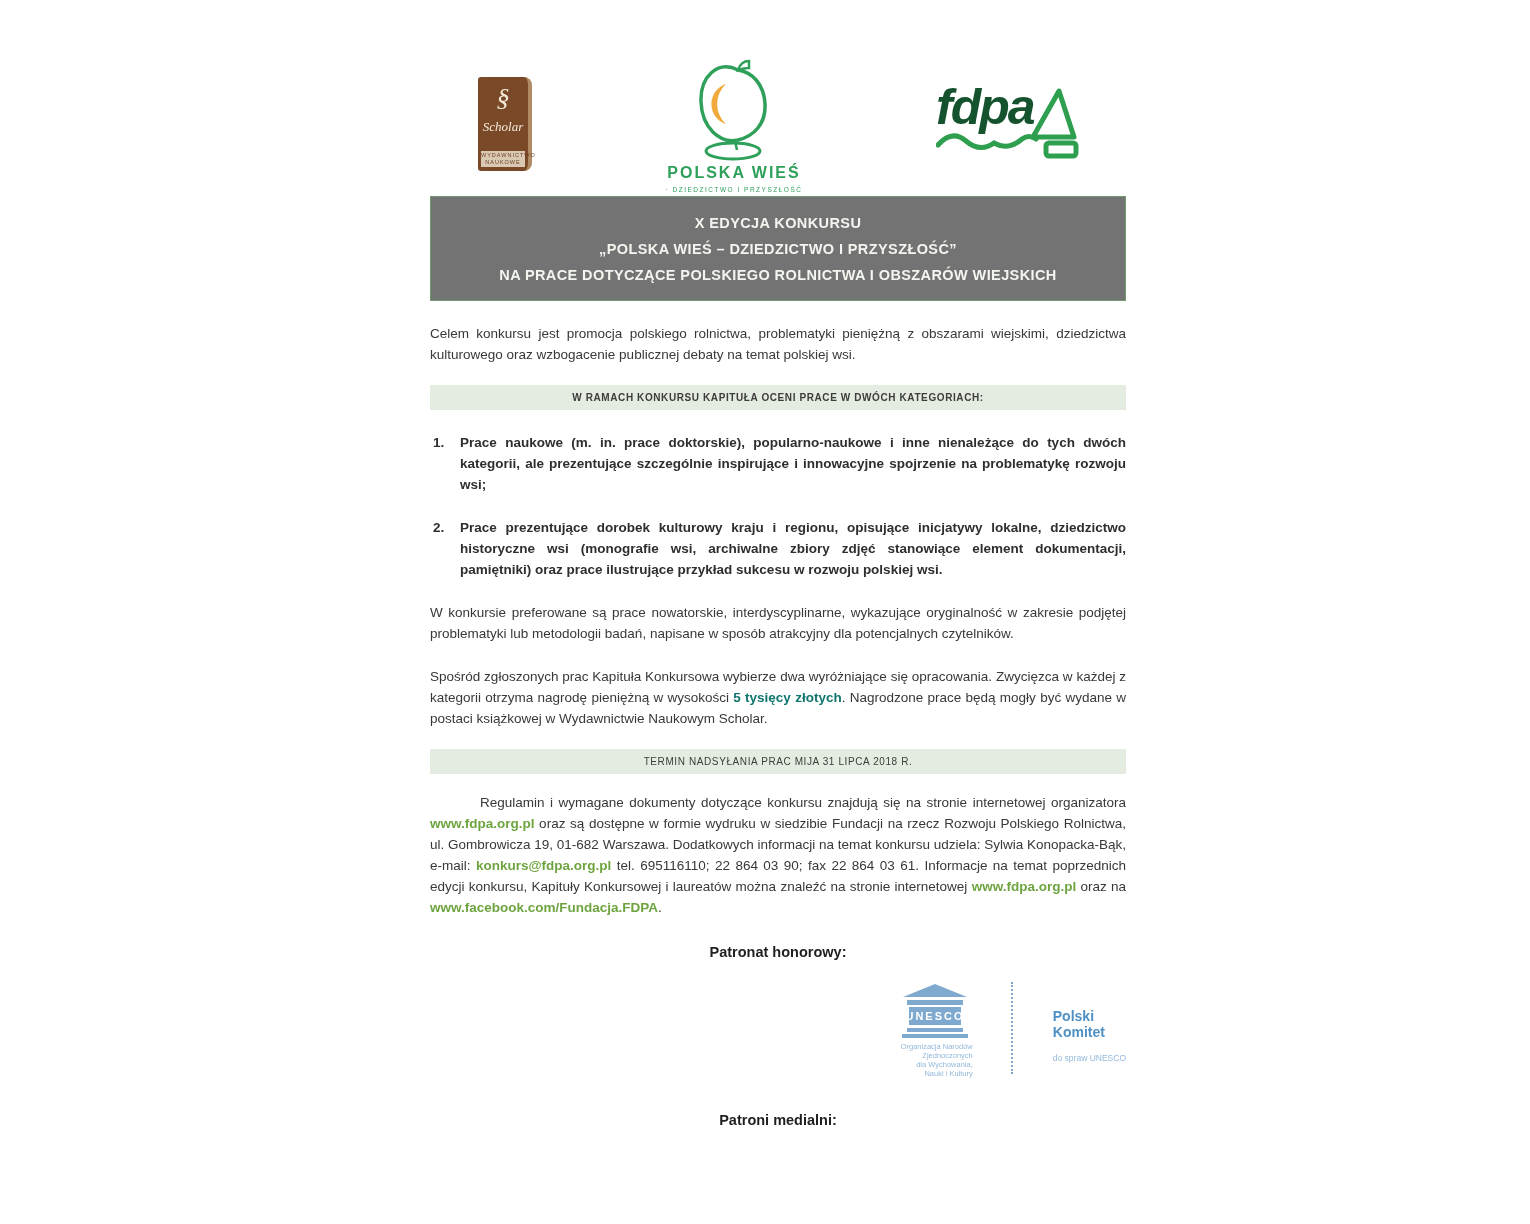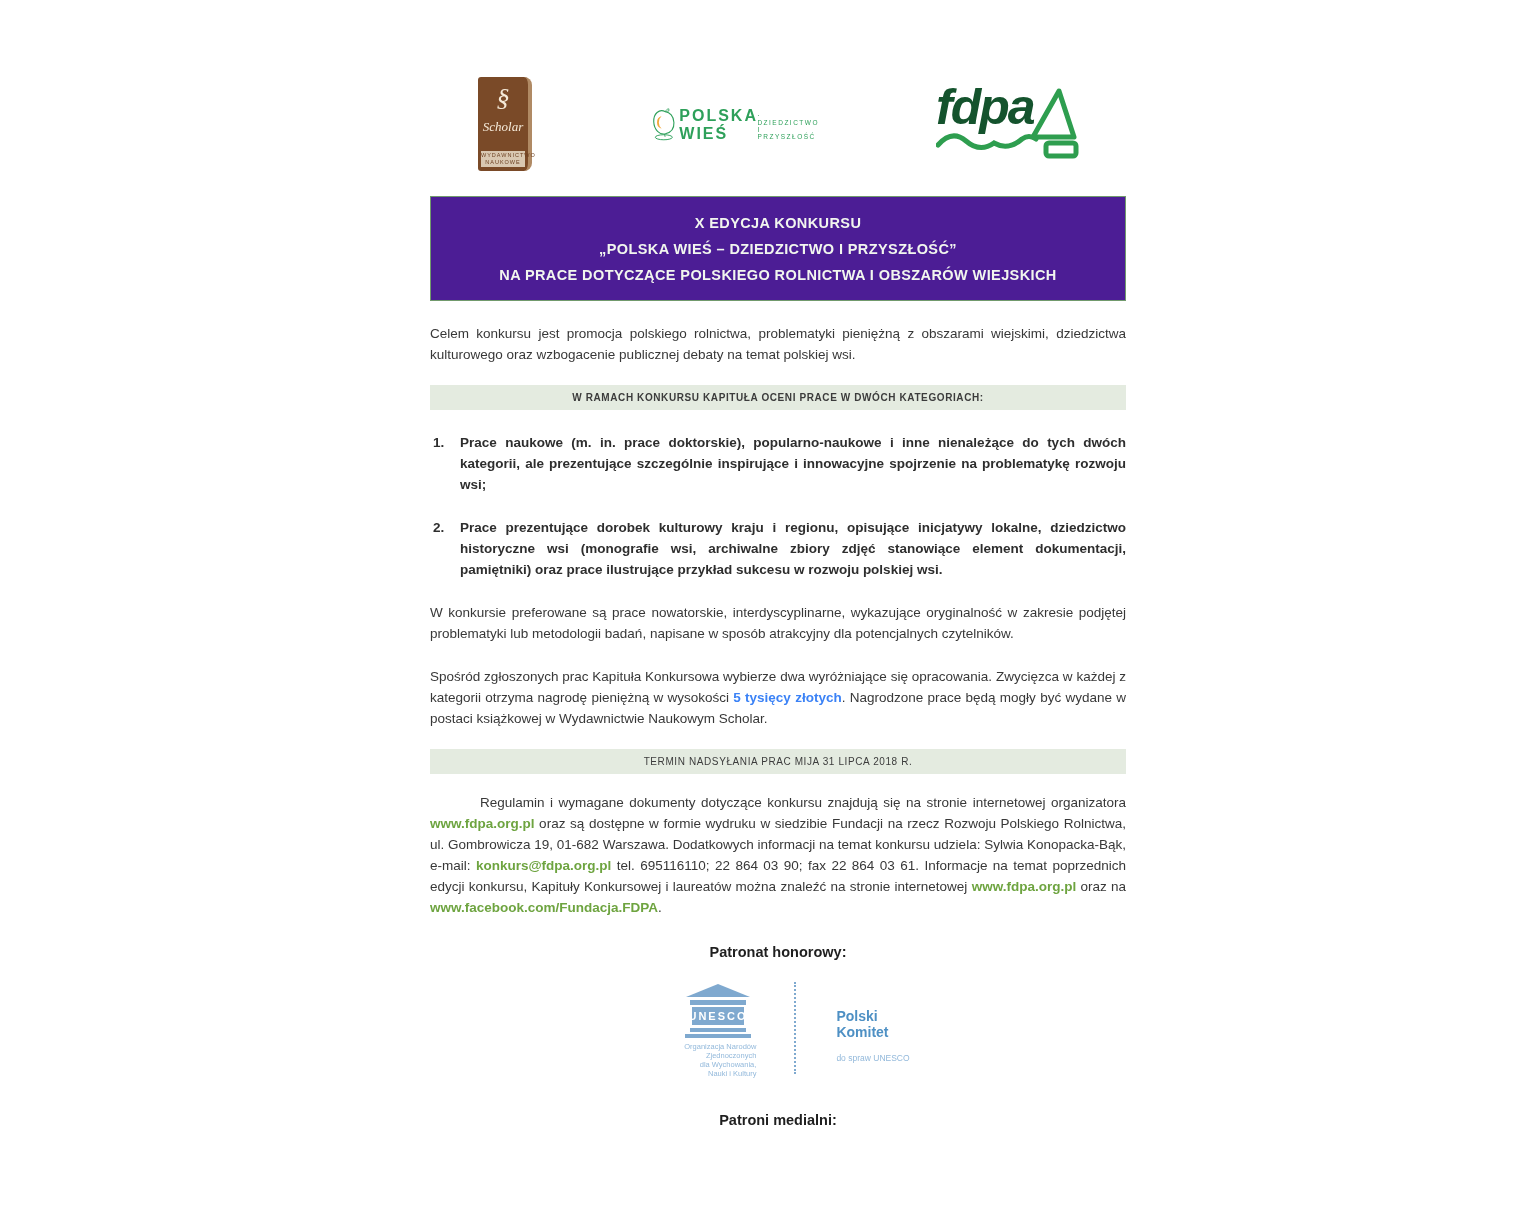--- a/index.html
+++ b/index.html
@@ -17,52 +17,52 @@
     align-items:center; justify-content:flex-start; padding-top:8px; }
   .scholar .glyph { color:#f5ead9; font-family:"Liberation Serif", serif; font-size:26px;
     font-style:italic; line-height:26px; }
   .scholar .name { color:#f5ead9; font-family:"Liberation Serif", serif; font-style:italic;
     font-size:13px; margin-top:8px; }
   .scholar .strip { position:absolute; bottom:4px; left:3px; right:3px; background:#d9c8b2;
     color:#6b3f20; font-size:5.5px; letter-spacing:1px; text-align:center; line-height:7px;
     padding:1px 0; }
 
   
-  .pw { display:flex; flex-direction:row; align-items:center; width:170px; }
+  .pw { display:flex; flex-direction:column; align-items:center; width:170px; }
   .pw .title { color:#2ea05a; font-weight:bold; font-size:16px; letter-spacing:2px; margin-top:2px; }
   .pw .subtitle { color:#2ea05a; font-size:6.5px; letter-spacing:1.5px; margin-top:4px; }
 
   
   .fdpa { position:relative; width:150px; height:90px; }
   .fdpa .word { position:absolute; left:0; top:0; font-size:50px; font-weight:bold;
     font-style:italic; color:#14532d; letter-spacing:-2px; line-height:56px; }
   .fdpa svg { position:absolute; left:0; top:0; }
 
   
-  .banner { margin-top:8px; background:#4c1d95; border:1px solid #719a6c; text-align:center;
+  .banner { margin-top:8px; background:#737373; border:1px solid #719a6c; text-align:center;
     padding:13px 10px 12px; }
   .banner div { color:#f2f6ef; font-weight:bold; font-size:14.5px; line-height:26px;
     letter-spacing:0.4px; }
 
   
   .para { font-size:13.5px; line-height:21px; text-align:justify; margin-top:22px; color:#383838; }
-  .para b { color:#3b82f6; }
+  .para b { color:#0f766e; }
   .section-banner { margin-top:20px; background:#e4ebe0; text-align:center; padding:7px 6px;
     font-size:10px; letter-spacing:0.6px; color:#3c3c3c; }
   .section-banner.bold { font-weight:bold; }
   .list-item { position:relative; padding-left:30px; font-weight:bold; font-size:13.5px;
     line-height:21px; text-align:justify; margin-top:22px; color:#2e2e2e; }
   .list-item .num { position:absolute; left:3px; top:0; }
   .contact { text-indent:50px; margin-top:18px; }
   .link { color:#6ea440; font-weight:bold; text-decoration:none; cursor:pointer; }
 
   
   .center-heading { text-align:center; font-weight:bold; font-size:14.5px; color:#1f1f1f;
     margin-top:26px; }
-  .unesco { display:flex; justify-content:center; align-items:flex-start; margin-top:22px;gap:28px; }
+  .unesco { display:flex; justify-content:flex-end; align-items:flex-start; margin-top:22px;gap:28px; }
   .unesco .left { width:110px; display:flex; flex-direction:column; align-items:flex-end; }
   .unesco .orgtext { text-align:right; font-size:7.5px; line-height:9px; color:#93b9db;
     margin-top:4px; }
   .unesco .dots { border-left:2px dotted #7fa9cf; height:92px; margin:0 12px 0 10px; }
   .unesco .right { padding-top:26px; }
   .unesco .right .big { color:#4e90c4; font-weight:bold; font-size:14px; line-height:16px; }
   .unesco .right .small { color:#93b9db; font-size:8.5px; margin-top:13px; }
 </style>
 </head>
 <body>

